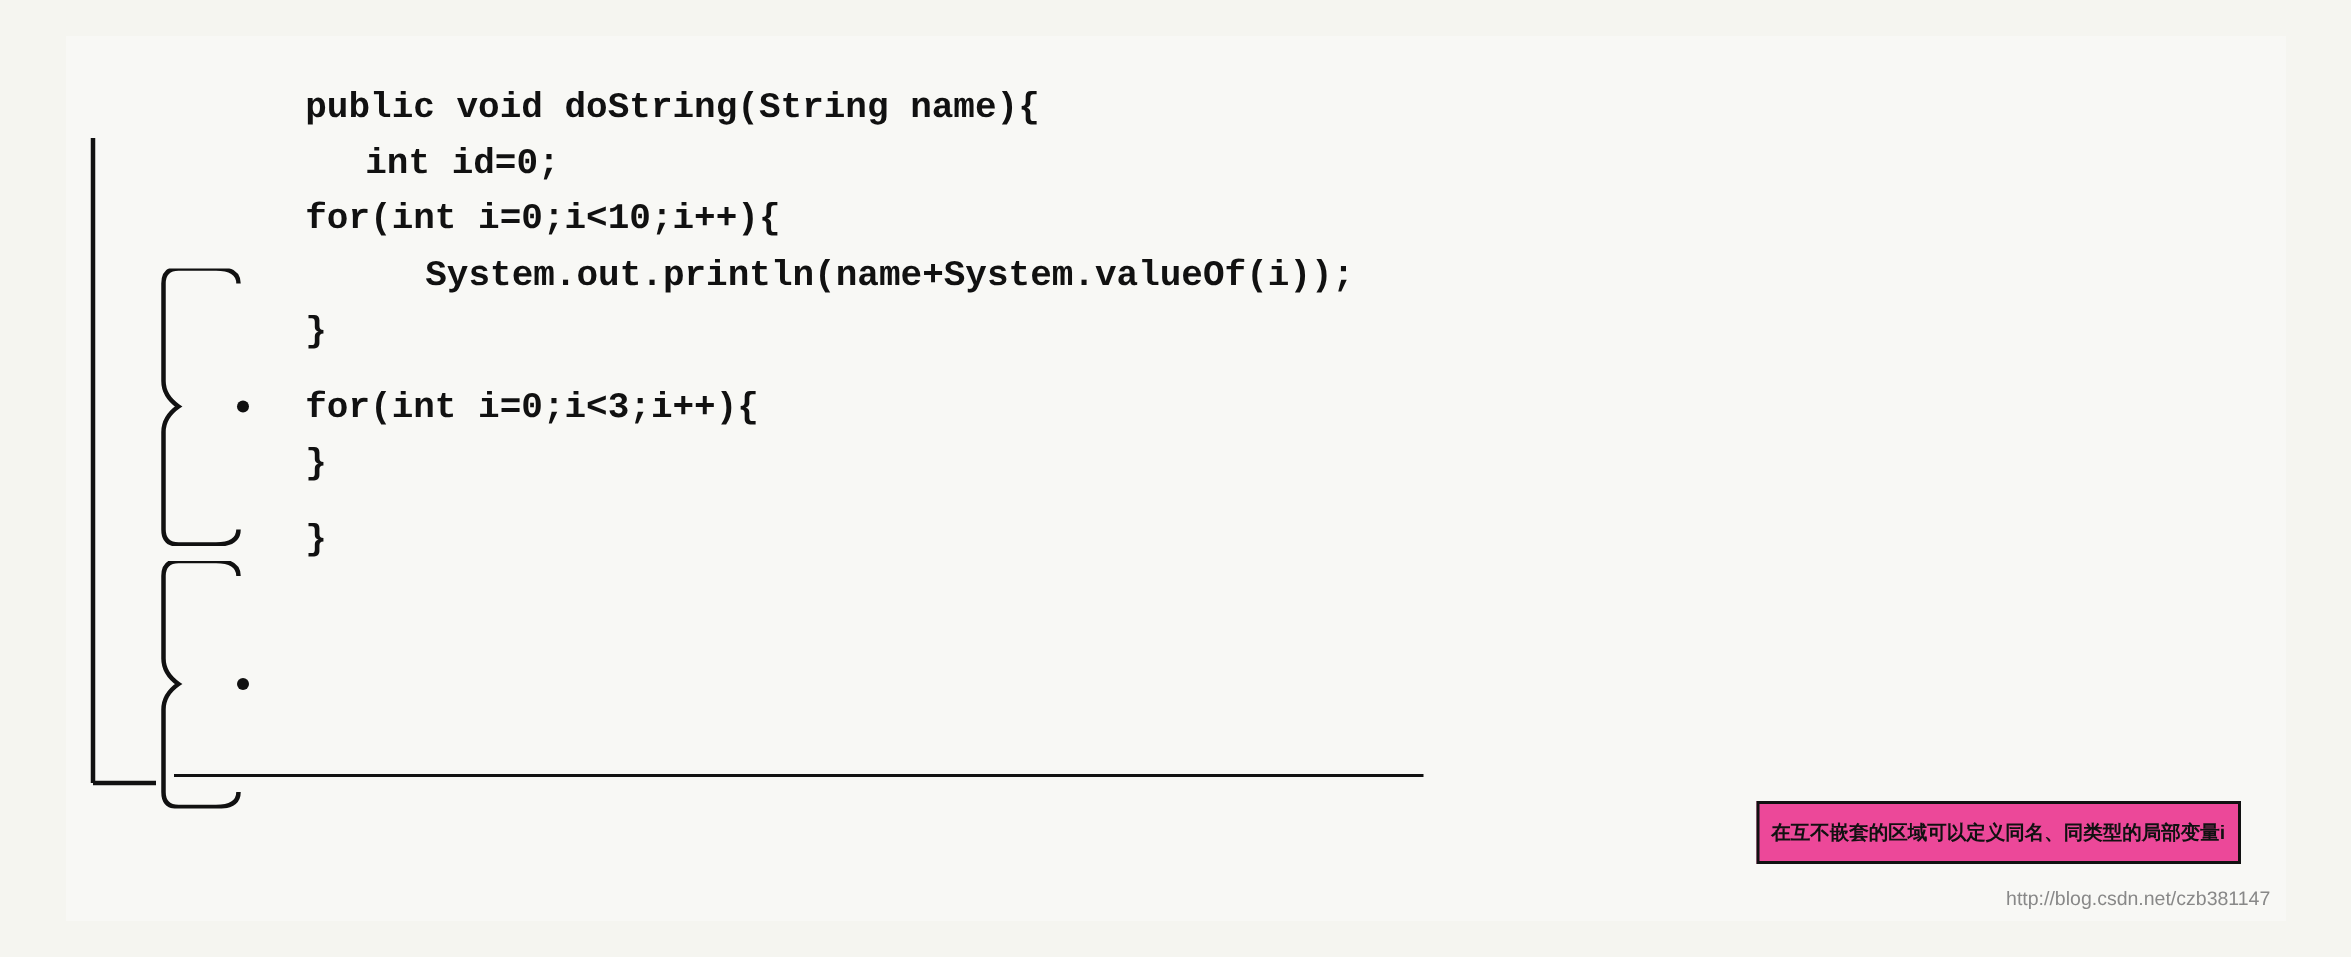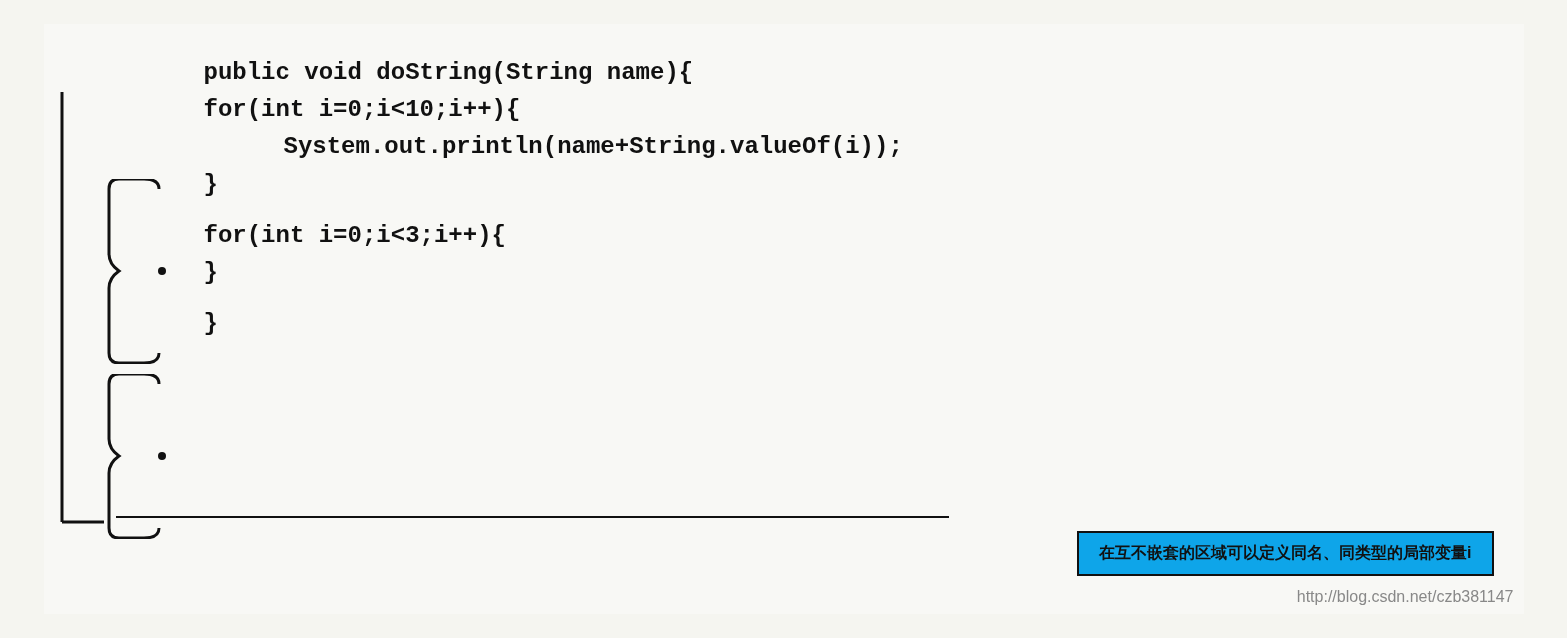--- a/index.html
+++ b/index.html
@@ -51,34 +51,34 @@
     
     .brace-svg {
       position: absolute;
     }
 
     .annotation-box {
       position: absolute;
       bottom: 38px;
       right: 30px;
       border: 2px solid #111;
-      padding: 10px 20px;
-      font-size: 16px;
+      padding: 10px 8px;
+      font-size: 13px;
       font-weight: bold;
       color: #111;
-      background: #0ea5e9;
+      background: #ec4899;
       font-family: sans-serif;
       white-space: nowrap;
     }
 
     .watermark {
       position: absolute;
       bottom: 8px;
       right: 10px;
-      font-size: 16px;
+      font-size: 13px;
       color: #888;
       font-family: Arial, sans-serif;
     }
   </style>
 </head>
 <body>
 
 <div class="container">
 
   <svg class="brace-svg" style="left:10px; top:68px;" width="60" height="445">
@@ -95,22 +95,23 @@
     <circle cx="58" cy="92" r="4" fill="#111"></circle>
   </svg>
 
   <svg class="brace-svg" style="left:60px; top:350px;" width="70" height="165">
     <path d="M 55 10 Q 55 0 40 0 L 15 0 Q 5 0 5 10 L 5 65 Q 5 75 15 82 Q 5 89 5 99 L 5 154 Q 5 164 15 164 L 40 164 Q 55 164 55 154" fill="none" stroke="#111" stroke-width="3"></path>
     <circle cx="58" cy="82" r="4" fill="#111"></circle>
   </svg>
 
   <div class="code-area">
     <div class="code-line">public void doString(String name){</div>
+    <div class="code-line indent1">    int id=0;</div>
     <div class="code-line">for(int i=0;i&lt;10;i++){</div>
-    <div class="code-line indent2">        System.out.println(name+String.valueOf(i));</div>
+    <div class="code-line indent2">        System.out.println(name+System.valueOf(i));</div>
     <div class="code-line">    }</div>
     <div style="height:14px;"></div>
     <div class="code-line">for(int i=0;i&lt;3;i++){</div>
     <div class="code-line">    }</div>
     <div style="height:14px;"></div>
     <div class="code-line">}</div>
   </div>
 
   <svg class="brace-svg" style="left:10px; bottom:95px;" width="900" height="4">
     <line x1="62" y1="2" x2="895" y2="2" stroke="#111" stroke-width="2"></line>

